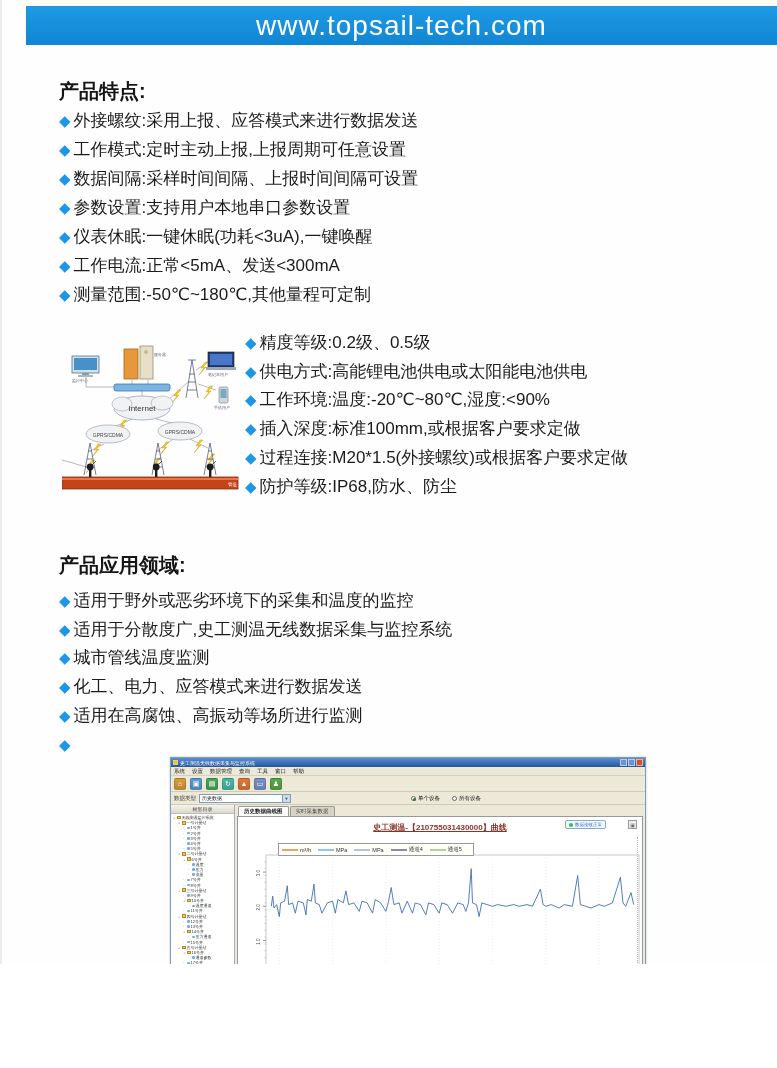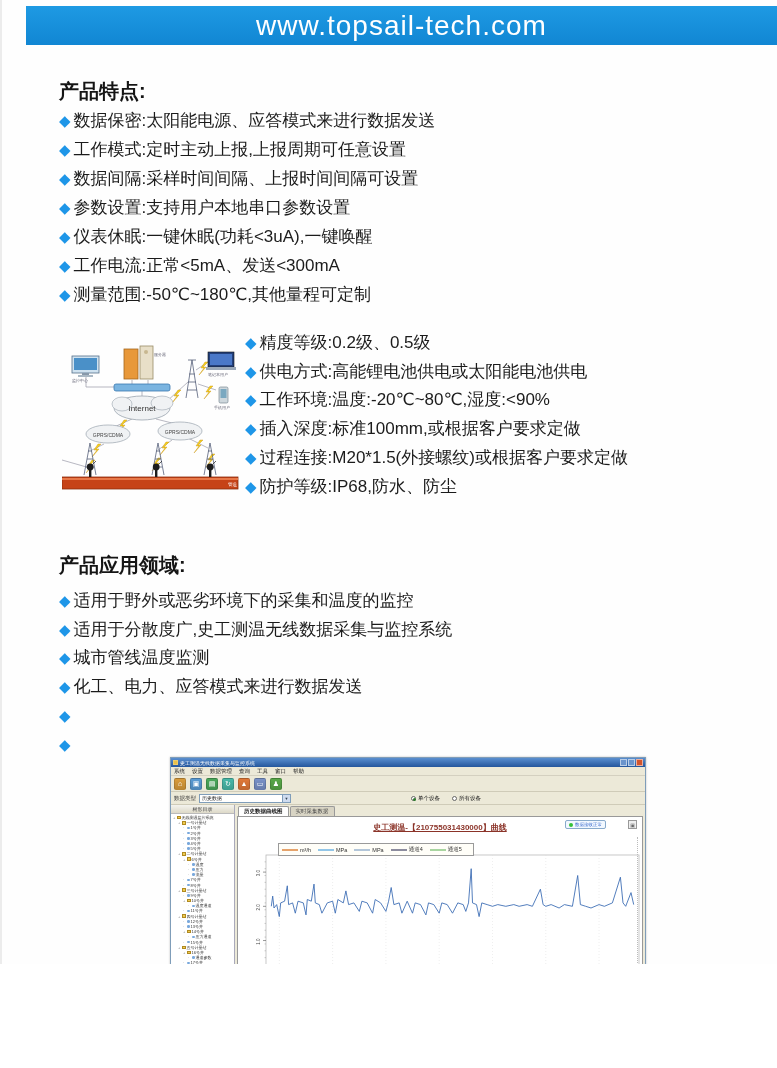--- a/index.html
+++ b/index.html
@@ -92,21 +92,21 @@
 <div class="page">
 
   <div class="band header">
     <span>www.topsail-tech.com</span>
   </div>
 
   <h2 class="sec" style="top:78px;">产品特点:</h2>
   <ul class="bullets" id="features-list">
       <li>
         <span class="dia">◆</span>
-        <span class="bt">数据保密:太阳能电源、应答模式来进行数据发送</span>
+        <span class="bt">外接螺纹:采用上报、应答模式来进行数据发送</span>
       </li>
       <li>
         <span class="dia">◆</span>
         <span class="bt">工作模式:定时主动上报,上报周期可任意设置</span>
       </li>
       <li>
         <span class="dia">◆</span>
         <span class="bt">数据间隔:采样时间间隔、上报时间间隔可设置</span>
       </li>
       <li>
@@ -296,20 +296,21 @@
       <li>
         <span class="dia">◆</span>
         <span class="bt">城市管线温度监测</span>
       </li>
       <li>
         <span class="dia">◆</span>
         <span class="bt">化工、电力、应答模式来进行数据发送</span>
       </li>
       <li>
         <span class="dia">◆</span>
+        <span class="bt">适用在高腐蚀、高振动等场所进行监测</span>
       </li>
       <li>
         <span class="dia">◆</span>
       </li>
     </ul>
 
   <div class="appwin">
     <div class="titlebar">
       <div class="ticon"></div>
       <div class="ttext">史工测温无线数据采集与监控系统</div>

